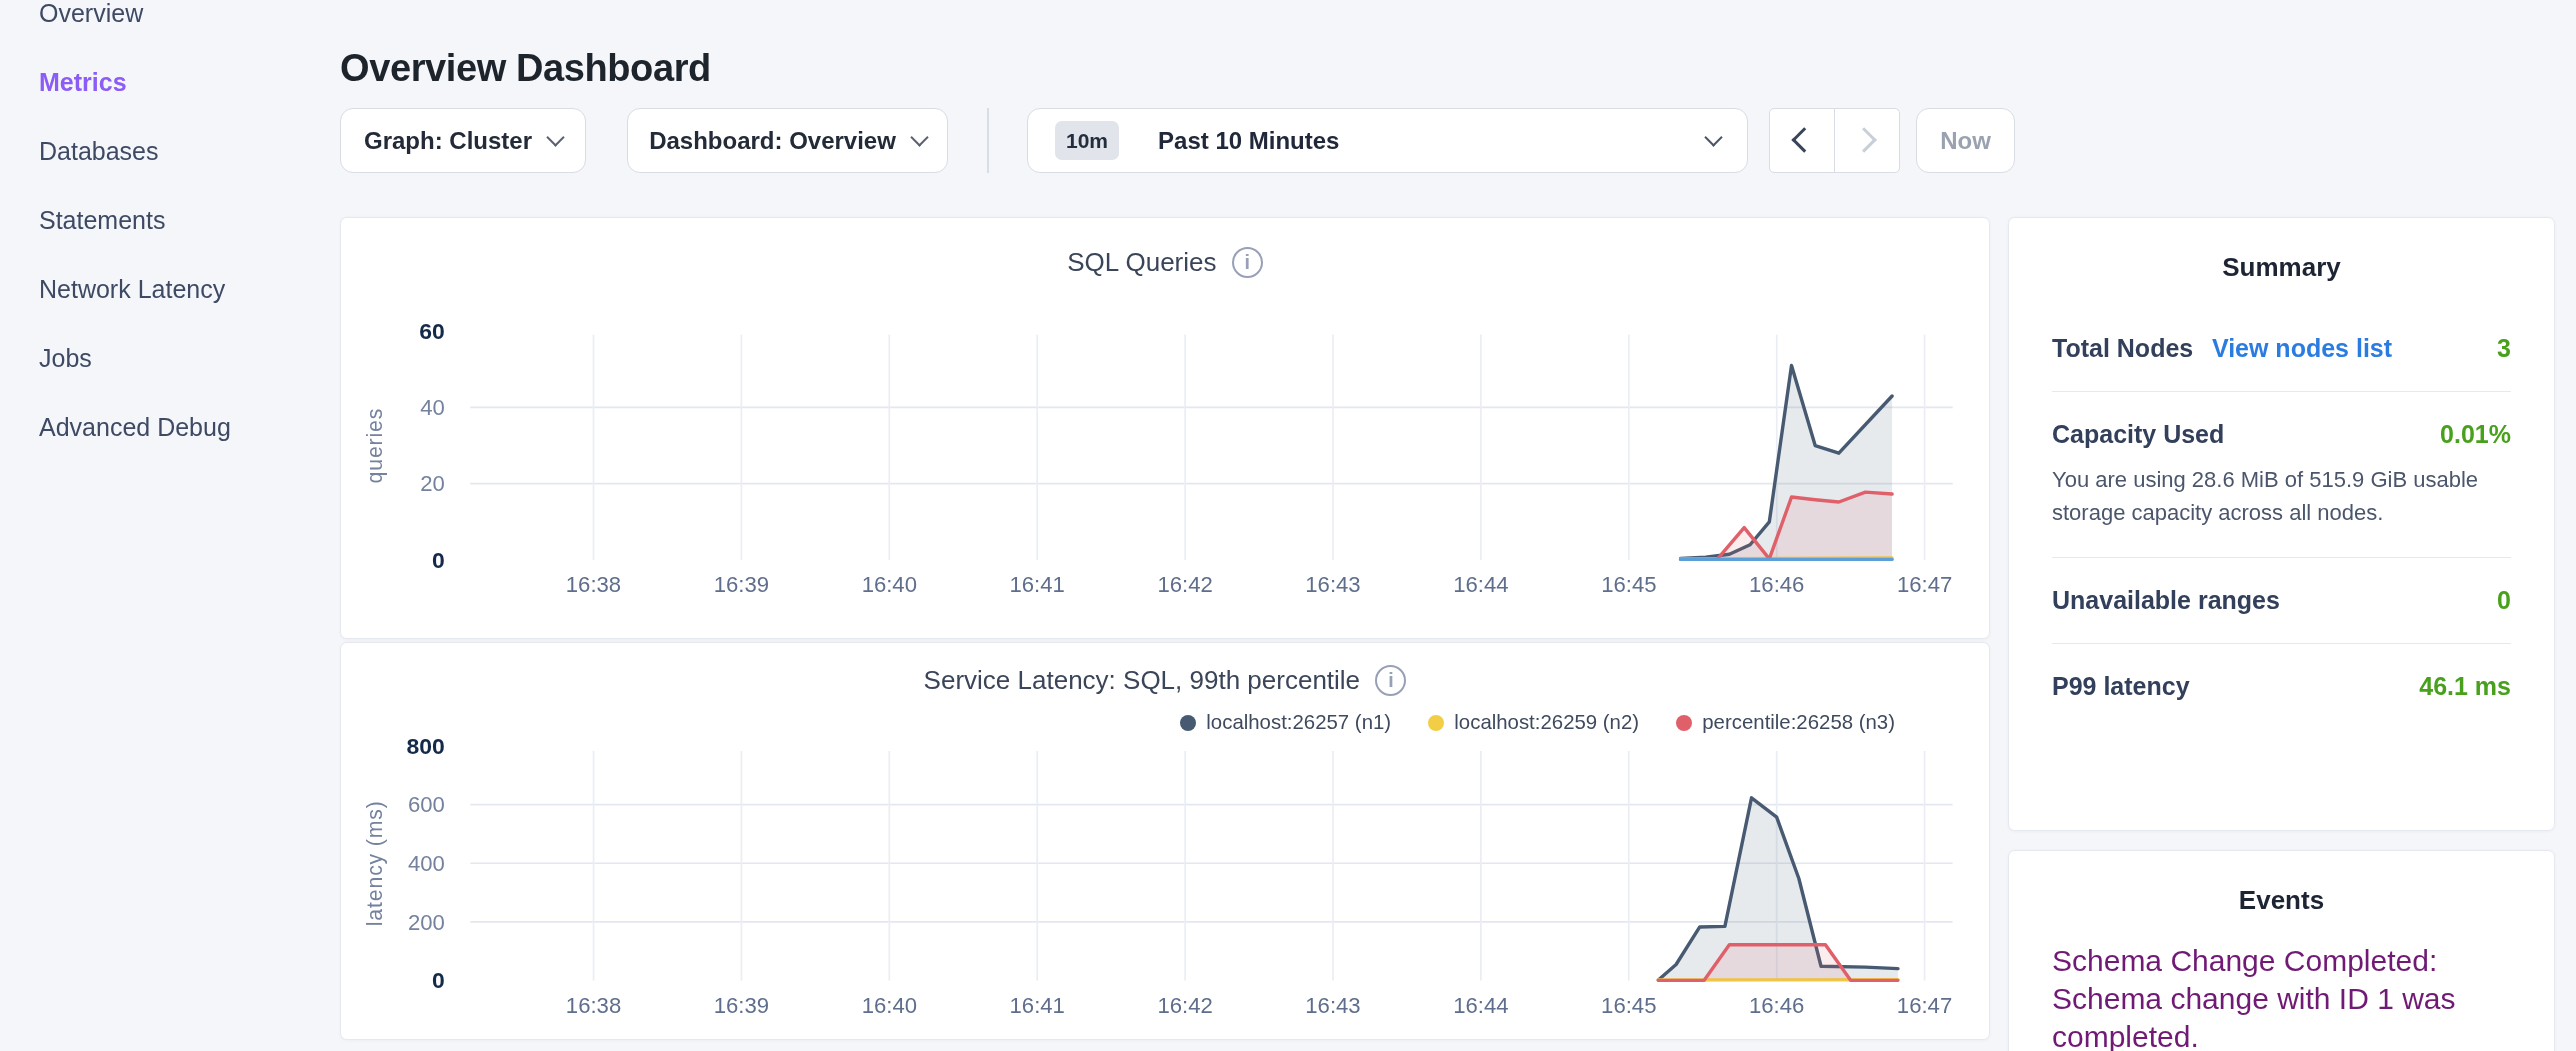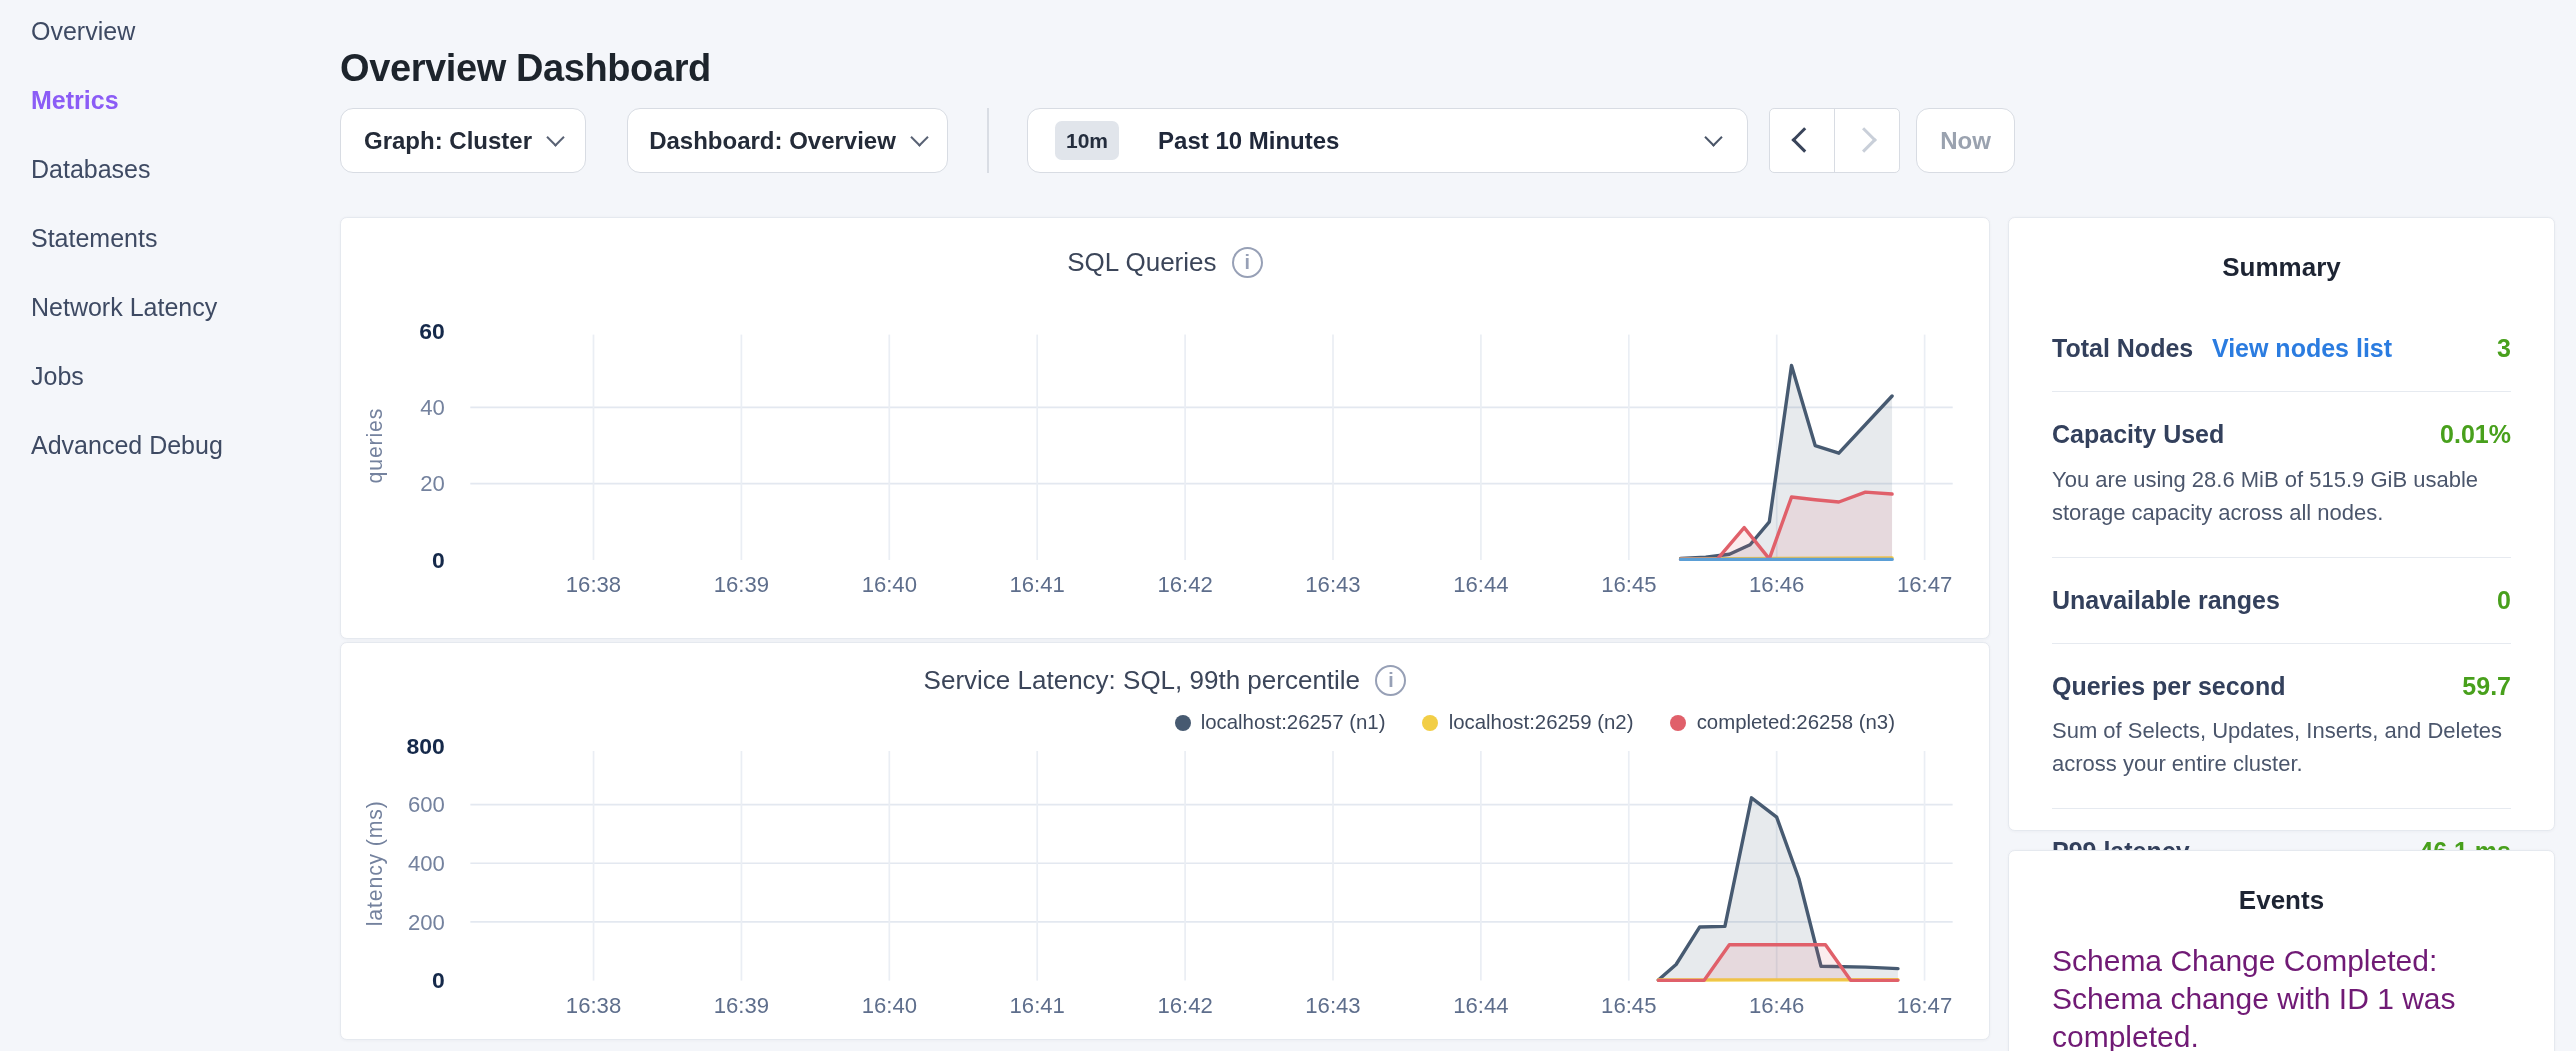--- a/index.html
+++ b/index.html
@@ -2,21 +2,21 @@
 <html style="font-size:13.6px"><head>
 <meta charset="utf-8">
 <style>
   html,body{margin:0;padding:0;}
   body{
     width:2576px;height:1051px;overflow:hidden;position:relative;
     background:#f4f6fa;font-family:"Liberation Sans",sans-serif;
     -webkit-font-smoothing:antialiased;
   }
   
-  .sidebar{position:absolute;left:8px;top:0;width:340px;height:100%;padding-top:18px;box-sizing:border-box;}
+  .sidebar{position:absolute;left:16px;top:0;width:340px;height:100%;box-sizing:border-box;}
   .nav-item{display:block;margin:0 0 42px 23px;font-size:25px;font-weight:500;color:#3e4a63;cursor:pointer;line-height:27px;}
   .nav-item.active{color:#8b5cf6;font-weight:700;}
   
   .main{position:absolute;left:340px;top:0;width:1680px;height:1051px;}
   .page-title{position:absolute;left:0;top:22px;font-size:38px;font-weight:600;color:#1d242c;letter-spacing:-0.4px;}
   
   .controls{position:absolute;left:0;top:108px;height:65px;width:1680px;}
   .ctrl-btn{position:absolute;top:0;height:65px;background:#fff;border:1.7px solid #d8dce3;border-radius:13px;
     display:flex;align-items:center;justify-content:center;gap:17px;font-size:24px;font-weight:700;color:#242b38;
     box-sizing:border-box;cursor:pointer;}
@@ -167,21 +167,21 @@
         <span class="legend-item">
           <span class="legend-dot" style="background: rgb(71, 90, 113);"></span>
           <span>localhost:26257 (n1)</span>
         </span>
         <span class="legend-item">
           <span class="legend-dot" style="background: rgb(242, 206, 70);"></span>
           <span>localhost:26259 (n2)</span>
         </span>
         <span class="legend-item">
           <span class="legend-dot" style="background: rgb(224, 96, 106);"></span>
-          <span>completed:26258 (n3)</span>
+          <span>percentile:26258 (n3)</span>
         </span>
       </div>
     <svg class="plot" id="plot-1" width="1650" height="398" viewBox="0 0 1940 468">
         <line x1="152" x2="1895" y1="328" y2="328" stroke="#e3e8f0" stroke-width="2"></line>
         <line x1="152" x2="1895" y1="259" y2="259" stroke="#e3e8f0" stroke-width="2"></line>
         <line x1="152" x2="1895" y1="190" y2="190" stroke="#e3e8f0" stroke-width="2"></line>
         <line x1="296.8587249326547" x2="296.8587249326547" y1="127" y2="397" stroke="#eaeef4" stroke-width="2"></line>
         <line x1="470.75875486381307" x2="470.75875486381307" y1="127" y2="397" stroke="#eaeef4" stroke-width="2"></line>
         <line x1="644.6587847949714" x2="644.6587847949714" y1="127" y2="397" stroke="#eaeef4" stroke-width="2"></line>
         <line x1="818.5588147261299" x2="818.5588147261299" y1="127" y2="397" stroke="#eaeef4" stroke-width="2"></line>
@@ -235,27 +235,20 @@
       <div class="sum-desc">You are using 28.6 MiB of 515.9 GiB usable storage capacity across all nodes.</div>
     </div>
     <div class="sum-row">
       <div class="sum-head">
         <span class="sum-label">Unavailable ranges</span>
         <span class="sum-value">0</span>
       </div>
     </div>
     <div class="sum-row">
       <div class="sum-head">
-        <span class="sum-label">Queries per second</span>
-        <span class="sum-value">59.7</span>
-      </div>
-      <div class="sum-desc">Sum of Selects, Updates, Inserts, and Deletes across your entire cluster.</div>
-    </div>
-    <div class="sum-row">
-      <div class="sum-head">
         <span class="sum-label">P99 latency</span>
         <span class="sum-value">46.1 ms</span>
       </div>
     </div>
   </div>
 </div>
 
 <div class="card" id="events-card">
   <div class="panel-title">Events</div>
   <div class="event-item">

